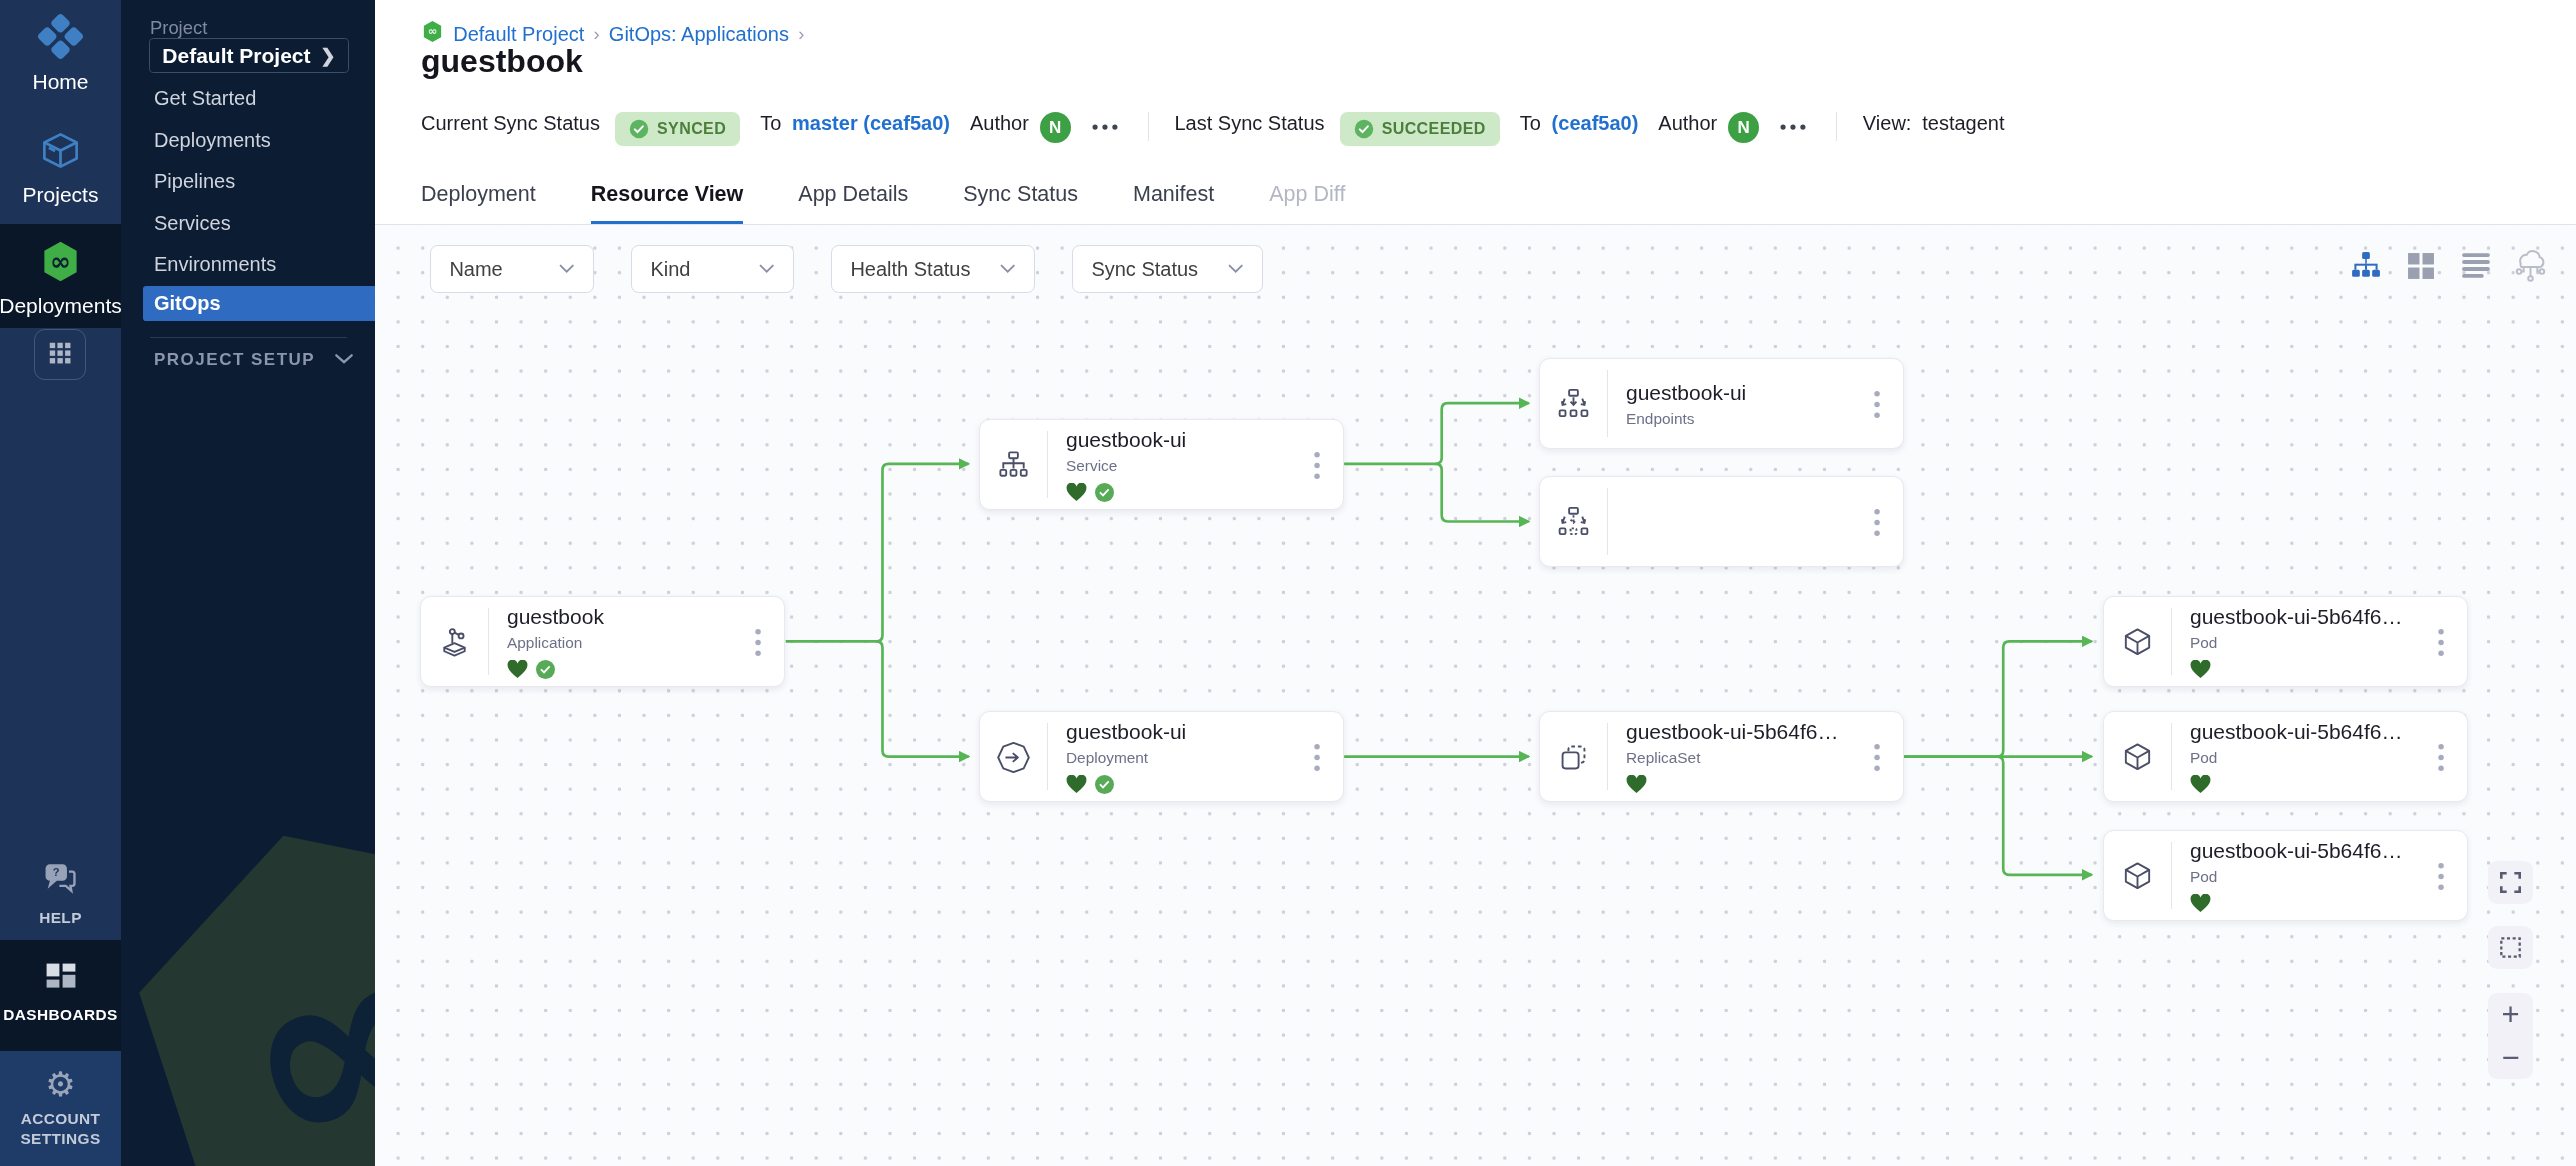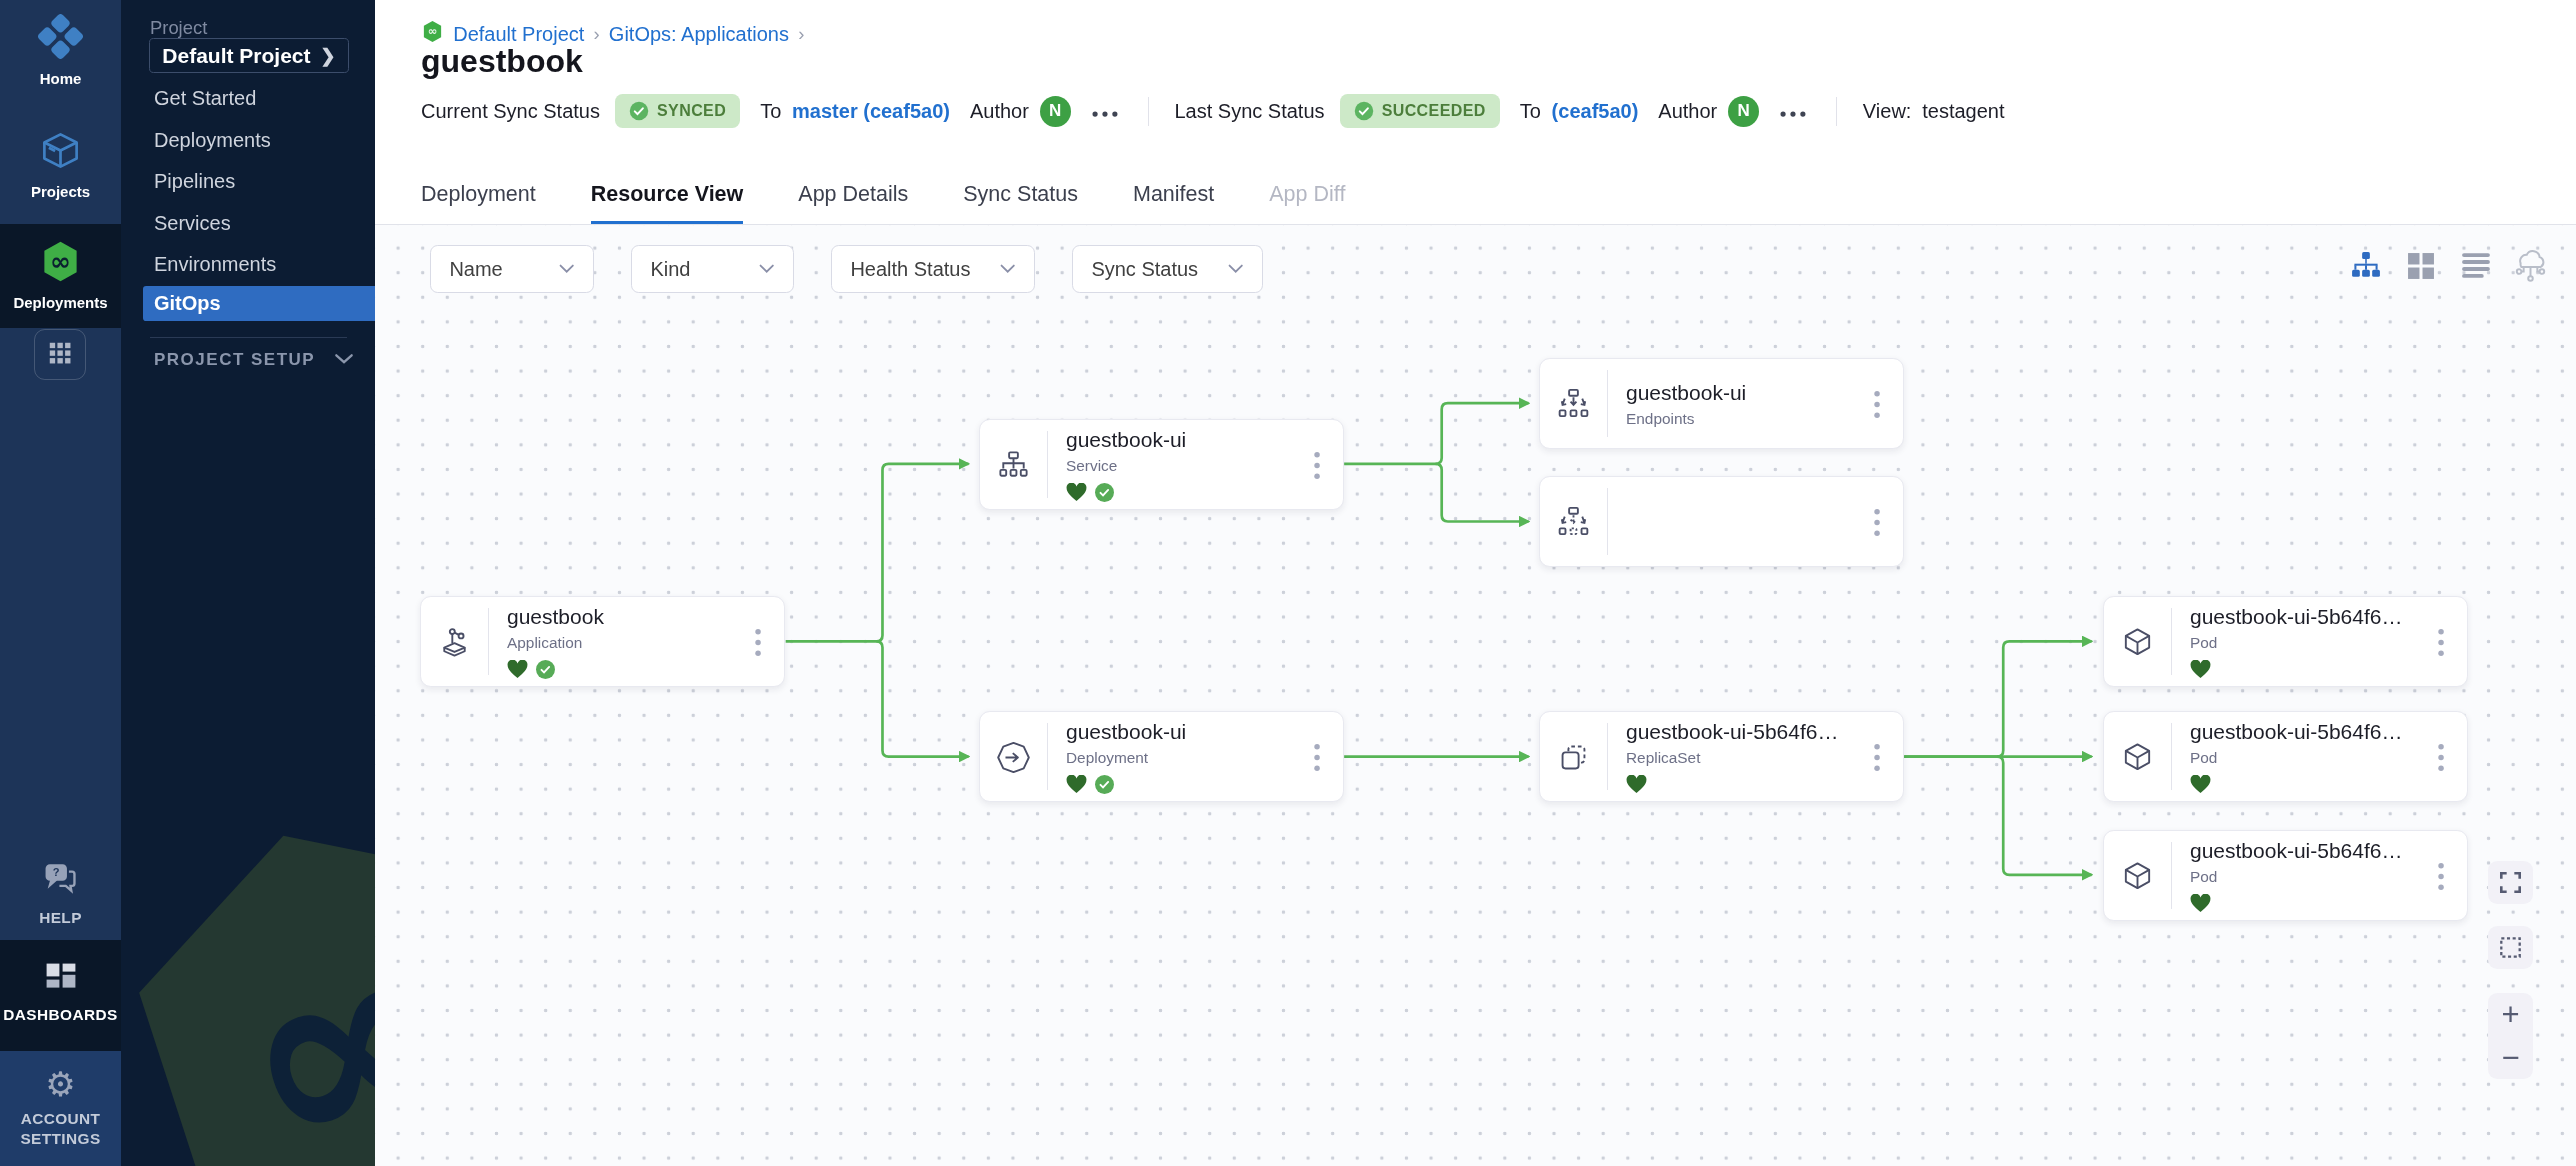--- a/index.html
+++ b/index.html
@@ -5,21 +5,21 @@
   * { margin:0; padding:0; box-sizing:border-box; }
   html,body { overflow:hidden; background:#fff; }
   .screen { position:relative; width:2576px; height:1167px; font-family:"Liberation Sans",sans-serif; color:#1d1e28; }
 
   
   .rail { position:absolute; left:0; top:0; width:121px; height:1167px; background:#1d3458; z-index:30; }
   .rail-block { position:absolute; left:0; width:121px; }
   .rail-dark { background:#0a1728; }
   .rail-bottom { background:#1f3c69; }
   .rail-item { position:absolute; left:0; width:121px; display:flex; flex-direction:column; align-items:center; gap:7.7px; cursor:pointer; }
-  .rail-label { color:#fff; font-size:15px; font-weight:bold; text-align:right; }
+  .rail-label { color:#fff; font-size:21px; font-weight:normal; text-align:right; }
   .rail-label-sm { color:#c3cbd9; font-size:15.4px; font-weight:bold; text-align:center; letter-spacing:0.4px; line-height:1.35; padding:0 6.1px; }
   .rail-grid-btn { position:absolute; left:34px; top:329px; width:52px; height:51px; border:0.8px solid rgba(255,255,255,.18); border-radius:10.8px; display:flex; align-items:center; justify-content:center; cursor:pointer; }
 
   
   .sidebar { position:absolute; left:121px; top:0; width:254px; height:1167px; background:#0c1c33; overflow:hidden; z-index:20; }
   .sb-project-label { position:absolute; left:29px; top:17px; font-size:18.4px; color:#7f8aa1; }
   .sb-project-btn { position:absolute; left:28px; top:38px; width:200px; height:35px; border:0.8px solid #3c4d6b; border-radius:4.6px; display:flex; align-items:center; justify-content:space-between; padding:0 12.3px; color:#fff; font-size:21px; font-weight:bold; cursor:pointer; background:transparent; }
   .sb-item { position:absolute; left:0; width:254px; height:35px; display:flex; align-items:center; padding-left:33px; font-size:20px; color:#cfd4de; cursor:pointer; }
   .sb-item.selected { left:21.5px; width:233px; background:#2f6cc1; border-radius:3.1px 0 0 3.1px; color:#fff; font-weight:bold; padding-left:11.5px; }
   .sb-divider { position:absolute; left:29px; top:337px; width:197px; height:0.8px; background:#2a3a55; }
@@ -30,21 +30,21 @@
   .content { position:absolute; left:375px; top:0; width:2201px; height:1167px; }
   .page-header { position:absolute; left:0; top:0; width:2201px; height:225px; background:#fff; border-bottom:0.8px solid #e1e3ea; z-index:10; }
   .breadcrumb { position:absolute; left:46px; top:20px; display:flex; align-items:center; gap:9.2px; font-size:20px; }
   .crumb-link { color:#2170cf; cursor:pointer; }
   .crumb-sep { color:#9aa0b0; font-size:18.4px; }
   .page-title { position:absolute; left:46px; top:43px; font-size:32px; font-weight:bold; color:#14151d; }
   .header-actions { position:absolute; right:48px; top:32px; display:flex; align-items:center; gap:21.5px; }
   .pill-healthy { display:flex; align-items:center; gap:10.8px; background:#cdeac7; border-radius:6.1px; height:37px; padding:0 18.4px; font-size:18.4px; font-weight:bold; letter-spacing:0.8px; color:#44793a; }
   .btn-sync { height:38px; padding:0 21.5px; border:1.5px solid #2170cf; border-radius:6.1px; background:#fff; color:#2170cf; font-size:20px; font-weight:bold; letter-spacing:1.5px; cursor:pointer; font-family:inherit; }
 
-  .status-row { position:absolute; left:46px; top:94px; display:flex; align-items:center; font-size:20px; color:#1d1e28; }
+  .status-row { position:absolute; left:46px; top:112px; display:flex; font-size:20px; color:#1d1e28; }
   .badge { display:flex; align-items:center; gap:7.7px; background:#cde9c8; border-radius:7.7px; height:34px; padding:0 14px; font-size:16px; font-weight:bold; letter-spacing:0.4px; color:#4c7e3b; }
   .status-link { color:#2170cf; font-weight:bold; cursor:pointer; }
   .avatar { width:31px; height:31px; border-radius:50%; background:#3da044; color:#fff; font-size:17px; font-weight:bold; display:flex; align-items:center; justify-content:center; }
   .v-div { width:0.8px; height:29px; background:#e1e2ea; margin:0 26px; }.gap14{width:10.8px}.gap20{width:15.4px}.gap26{width:20px}
 
   .tabs { position:absolute; left:46px; bottom:0; display:flex; gap:55px; }
   .tab { font-size:21.5px; color:#3c404e; padding-bottom:14px; border-bottom:3.8px solid transparent; cursor:pointer; }
   .tab.active { color:#14151d; font-weight:bold; border-bottom-color:#2170cf; }
   .tab.disabled { color:#b4b7c3;text-align:center; }
 

